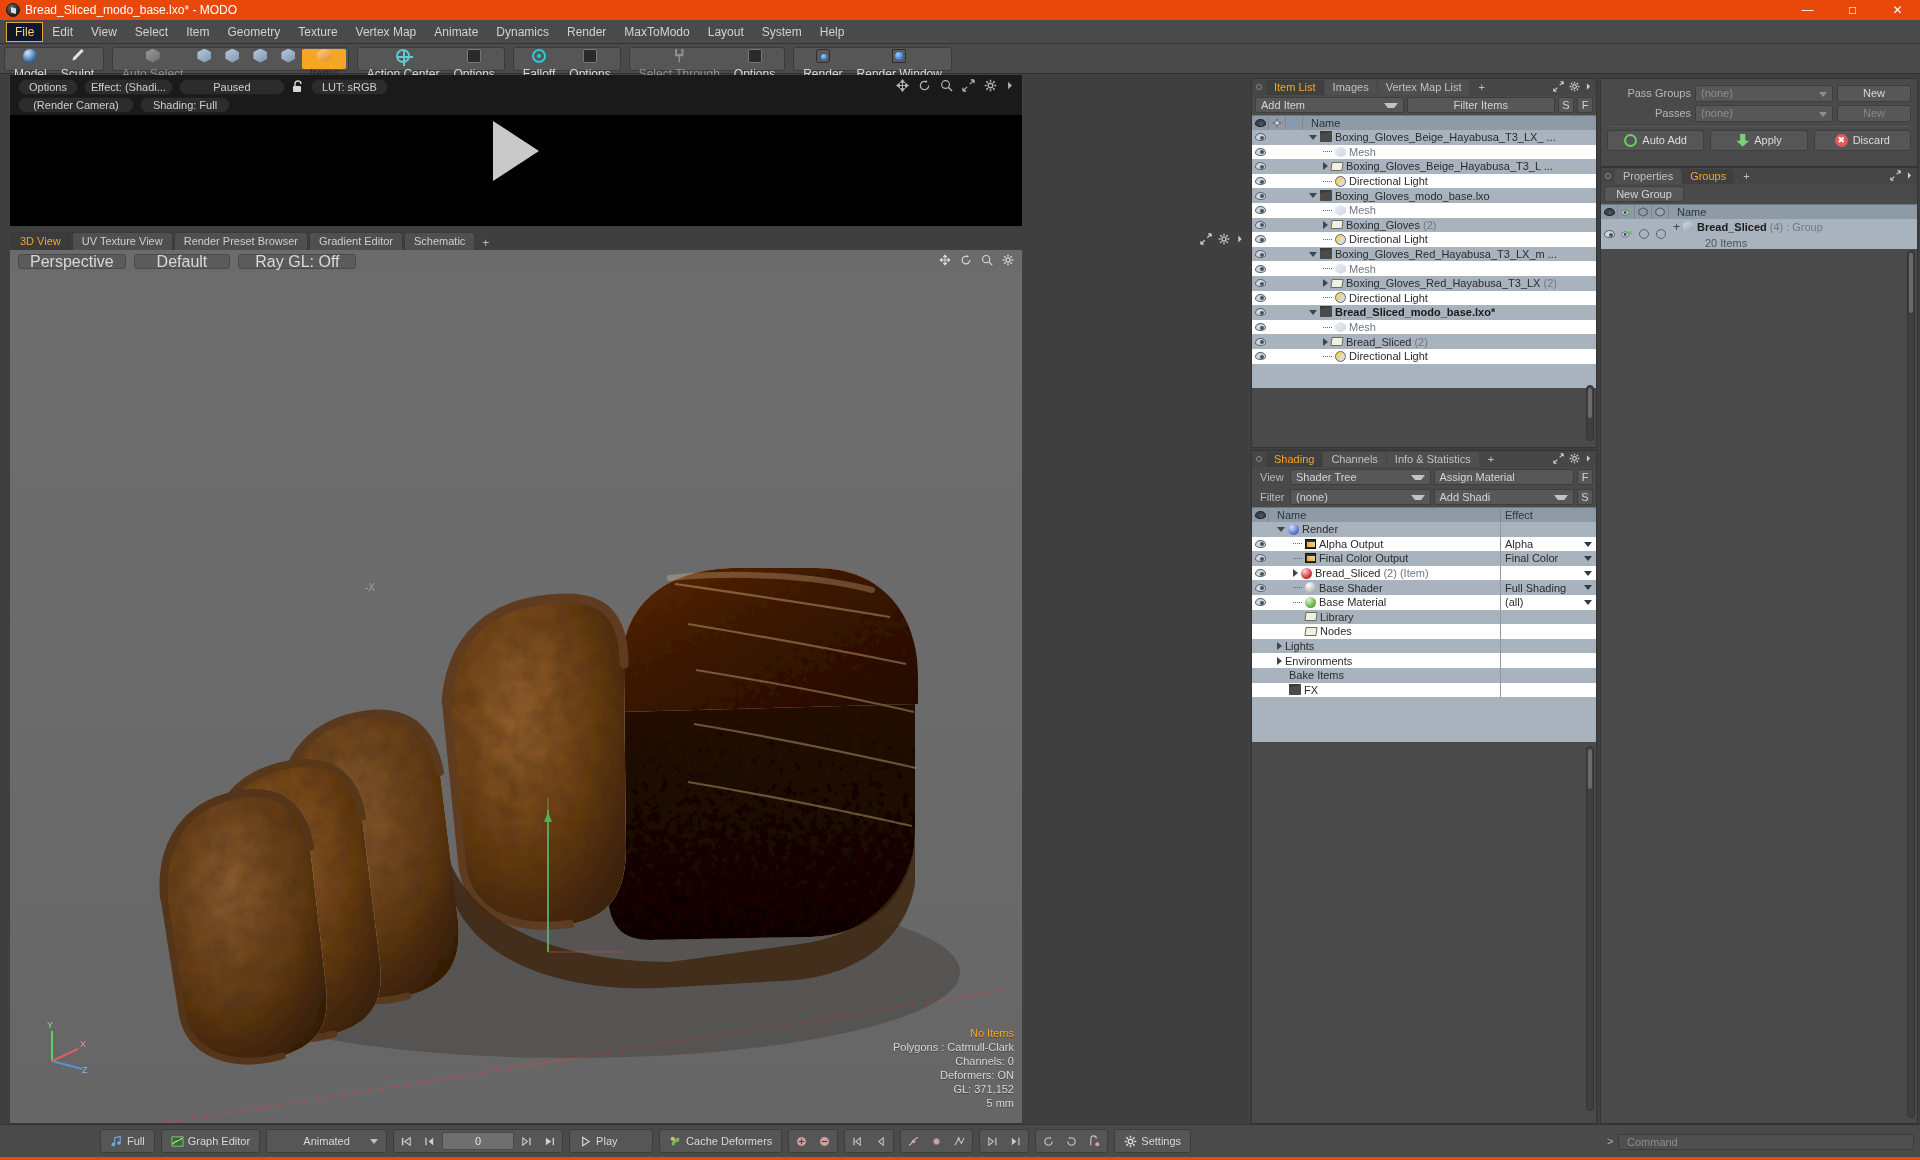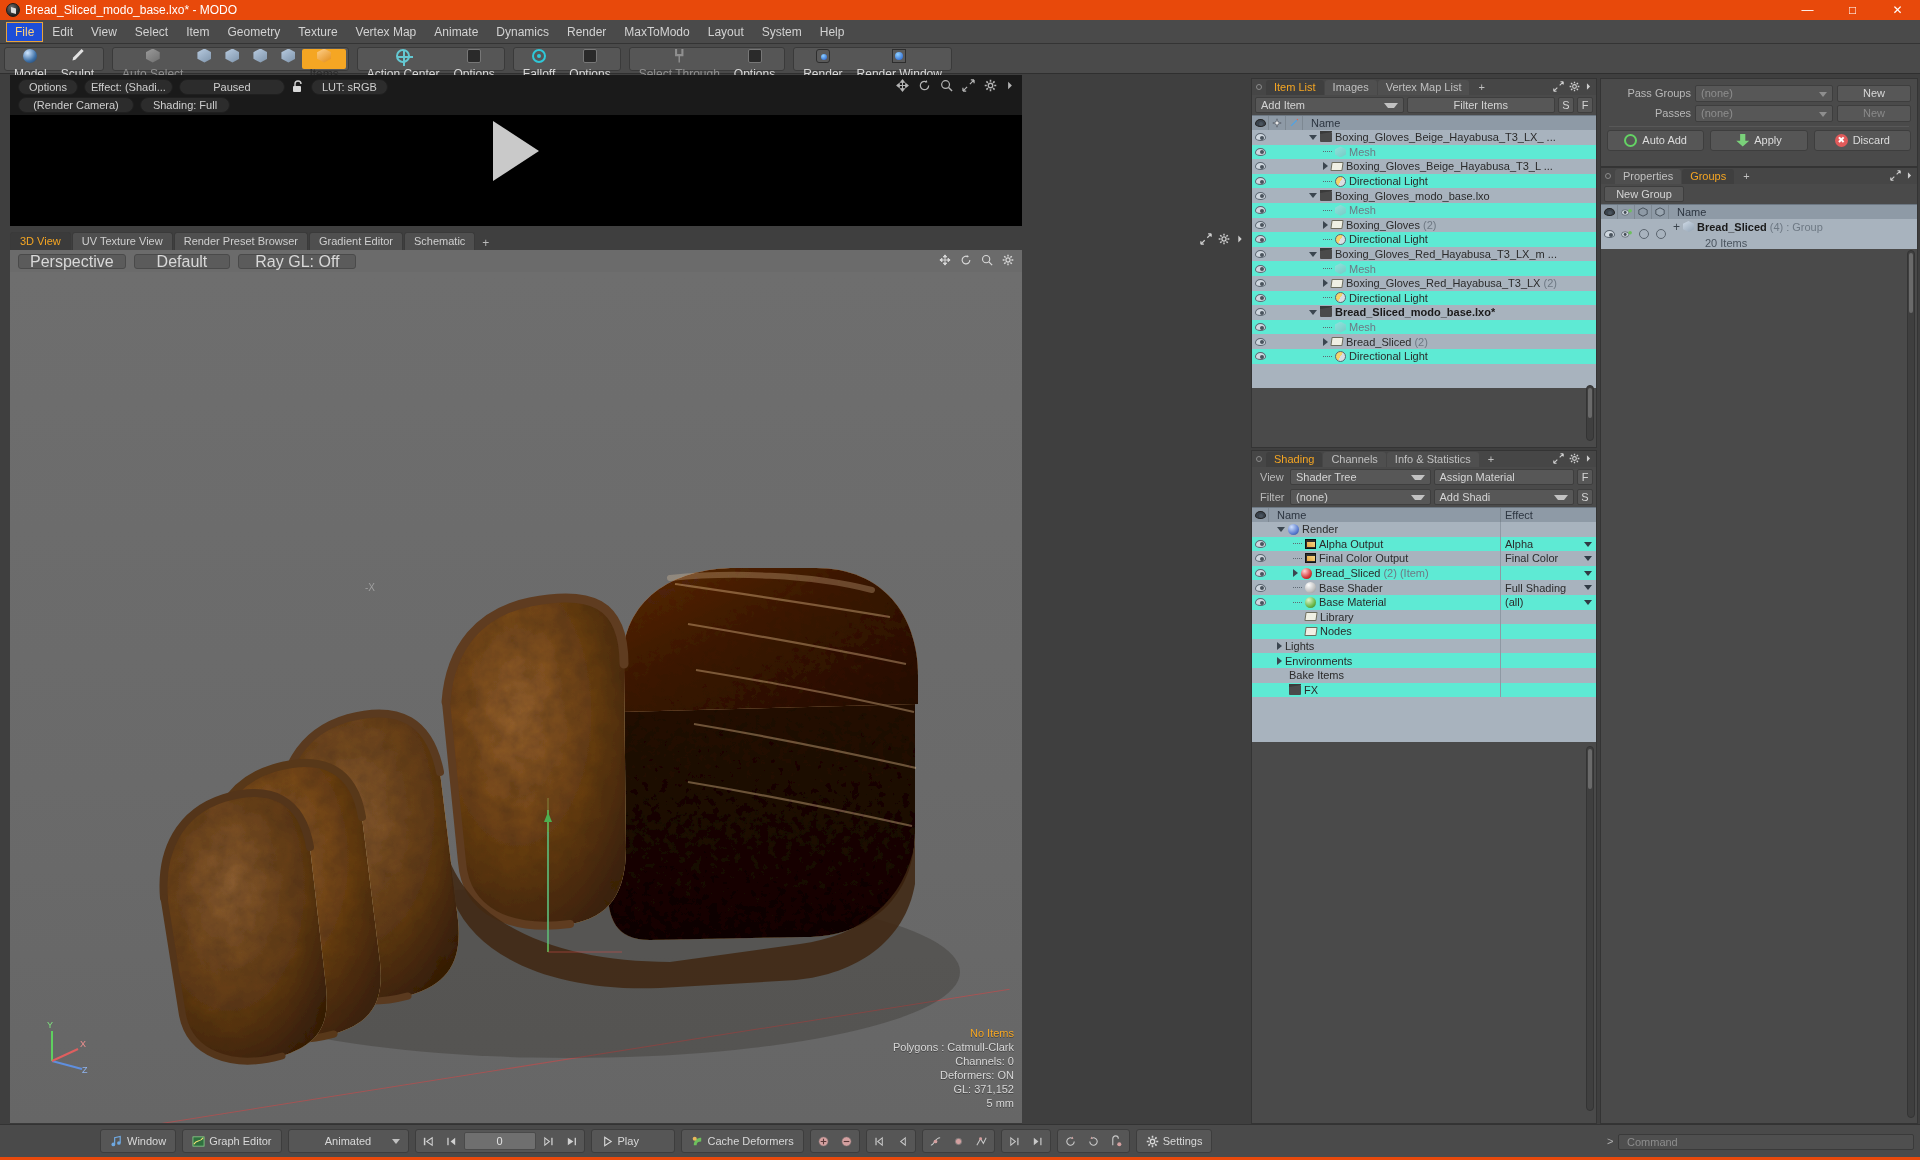--- a/index.html
+++ b/index.html
@@ -27,21 +27,21 @@
   .tb-btn { width:45px; height:20px; display:flex; align-items:center; justify-content:center;
     color:#fff; font-size:12px; }
 
   
   .menubar {
     position:absolute; top:20px; left:0; width:1920px; height:24px;
     background:#4a4a4a; display:flex; align-items:center; padding-left:6px;
     border-bottom:1px solid #343434;
   }
   .menu-item { padding:2px 9px; font-size:12px; color:#d2d2d2; line-height:16px; }
-  .menu-item.active { background:#1d4ed8; color:#ffd27f; border:1px solid #e8a33d; padding:1px 8px; }
+  .menu-item.active { background:#0f172a; color:#ffd27f; border:1px solid #e8a33d; padding:1px 8px; }
 
   
   .modebar {
     position:absolute; top:44px; left:0; width:1920px; height:30px;
     background:#4a4a4a; display:flex; align-items:center; gap:0px; padding:0 2px;
     border-bottom:1px solid #2f2f2f;
   }
   .grp { display:flex; align-items:center; height:24px; background:#565656;
      border:1px solid #3a3a3a; border-radius:3px; margin:0 6px 0 2px; padding:0 2px; }
   .tbtn { display:flex; align-items:center; gap:4px; height:20px; padding:0 7px;
@@ -140,21 +140,21 @@
   .ctl.lbl { background:none; border:none; color:#b9b9b9; }
 
   .listhead { display:flex; height:15px; background:#8e9aa6; color:#2c3540; font-size:11px;
      align-items:center; border-top:1px solid #6d7883; }
   .listhead .colic { width:17px; display:flex; align-items:center; justify-content:center; border-right:1px solid #7d8892; height:100%;}
   .listhead .colname { padding-left:8px; flex:1; }
 
   .treerow { display:flex; height:14.6px; align-items:center; font-size:11px; color:#2b2b2b; }
   .treerow .gut { width:17px; height:100%; display:flex; align-items:center; justify-content:center; }
   .treerow .nm { padding-left:2px; display:flex; align-items:center; gap:3px; white-space:nowrap; overflow:hidden;}
-  .rowA{background:#a8b3be;} .rowB{background:#5eead4;}
+  .rowA{background:#a8b3be;} .rowB{background:#ffffff;}
   .itemlist-body{ background:#a8b3be; }
   .dim2{color:#6e7984;}
   .bold{font-weight:bold;color:#1a1a1a;}
   .eye { width:11px;height:8px;border-radius:50% 50% 50% 50%/60% 60% 40% 40%;
      border:1px solid #5b6570; background:#cfd7df; position:relative;}
   .eye:after{content:"";position:absolute;left:3.5px;top:1.5px;width:4px;height:4px;border-radius:50%;background:#4a545e;}
   .tri{width:0;height:0;border-left:5px solid #3b4650;border-top:4px solid transparent;border-bottom:4px solid transparent;}
   .tri.down{border-left:4px solid transparent;border-right:4px solid transparent;border-top:5px solid #3b4650;border-bottom:none;}
   .dash{width:9px;border-top:1px dotted #5e6872;}
   .ic-film{width:12px;height:10px;background:#4a4a4a;position:relative;border-radius:1px;}
@@ -1129,21 +1129,21 @@
   </div>
 
   <div class="bottombar">
     <div class="bb-grp" style="margin-left:100px">
       <div class="bb-btn">
         <svg class="bb-ic" viewBox="0 0 14 14">
             <path d="M5 10 V3 L11 1.6 V8.4" stroke="#6fa8e0" stroke-width="1.3" fill="none"></path>
             <circle cx="3.6" cy="10.2" r="2" fill="#6fa8e0"></circle>
             <circle cx="9.6" cy="8.6" r="2" fill="#6fa8e0"></circle>
           </svg>
-        <span>Window</span>
+        <span>Full</span>
       </div>
     </div>
     <div class="bb-grp">
       <div class="bb-btn">
         <svg class="bb-ic" viewBox="0 0 14 14">
             <rect x="1" y="2" width="12" height="10" fill="#2f6f3f" stroke="#8fdc8f" stroke-width=".8"></rect>
             <path d="M2 10 C5 4 8 9 12 3" stroke="#ffe97a" stroke-width="1.2" fill="none"></path>
           </svg>
         <span>Graph Editor</span>
       </div>

